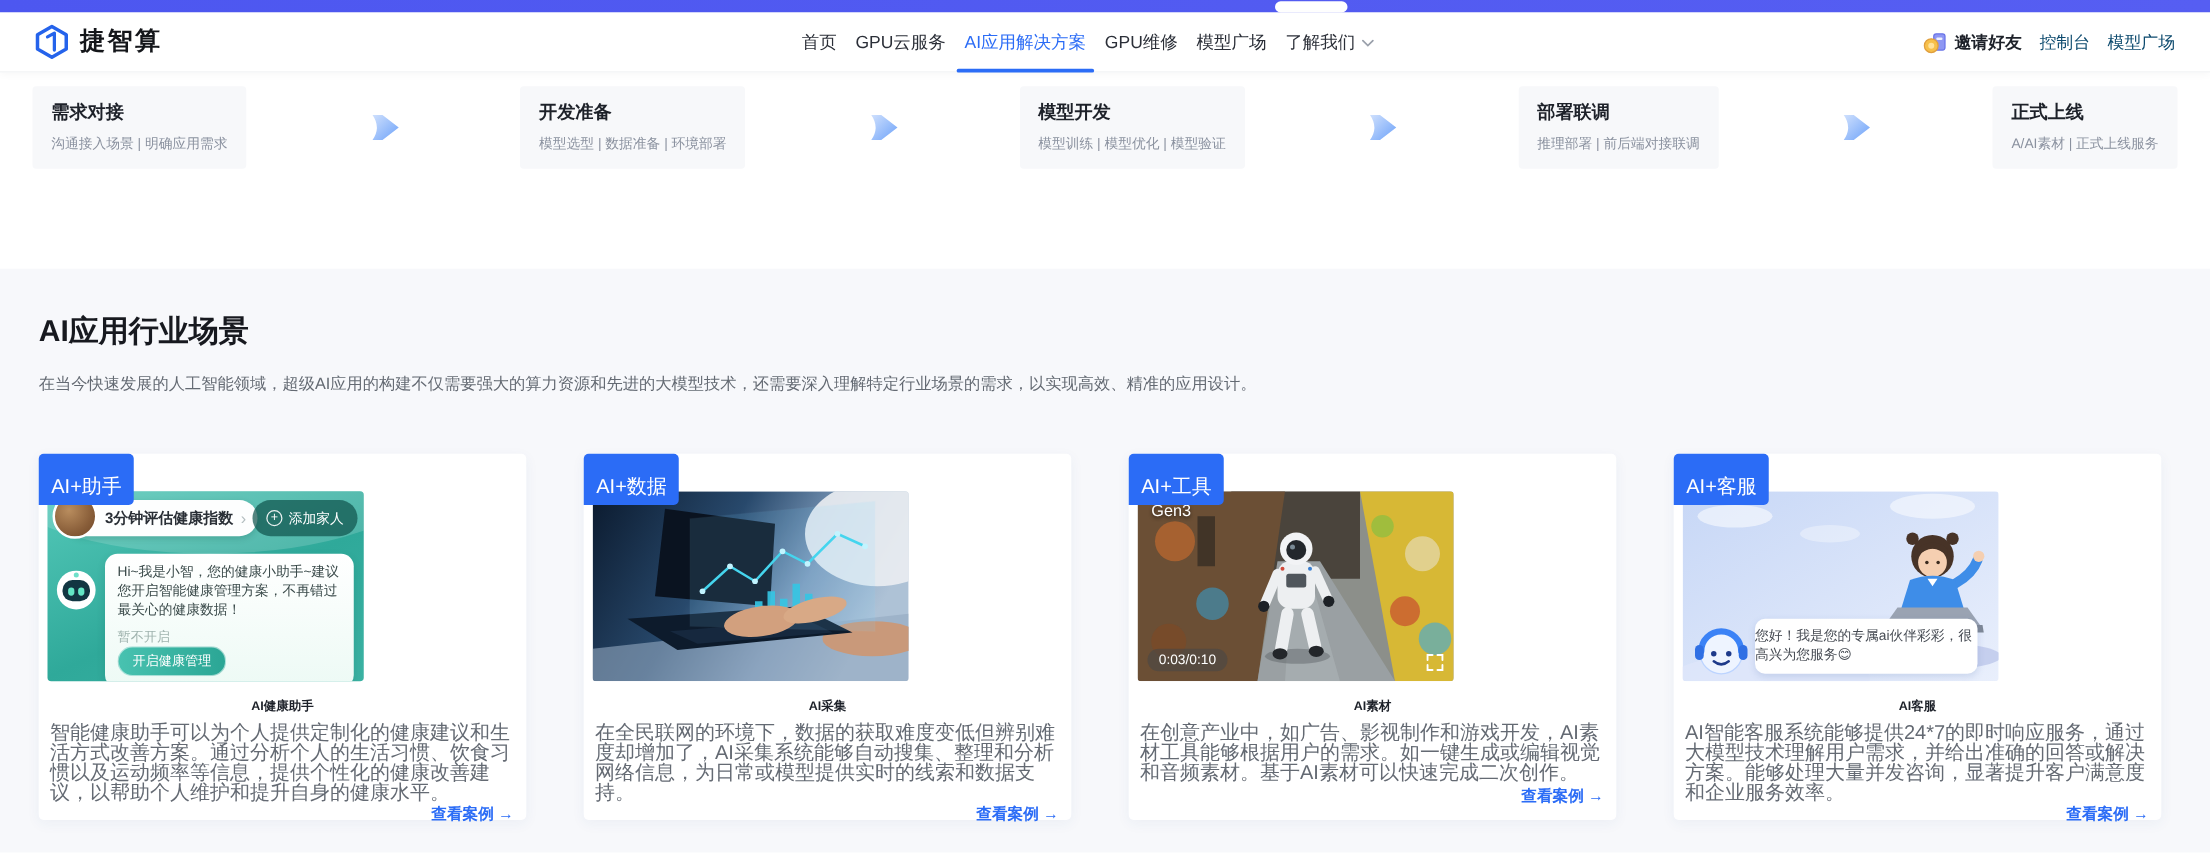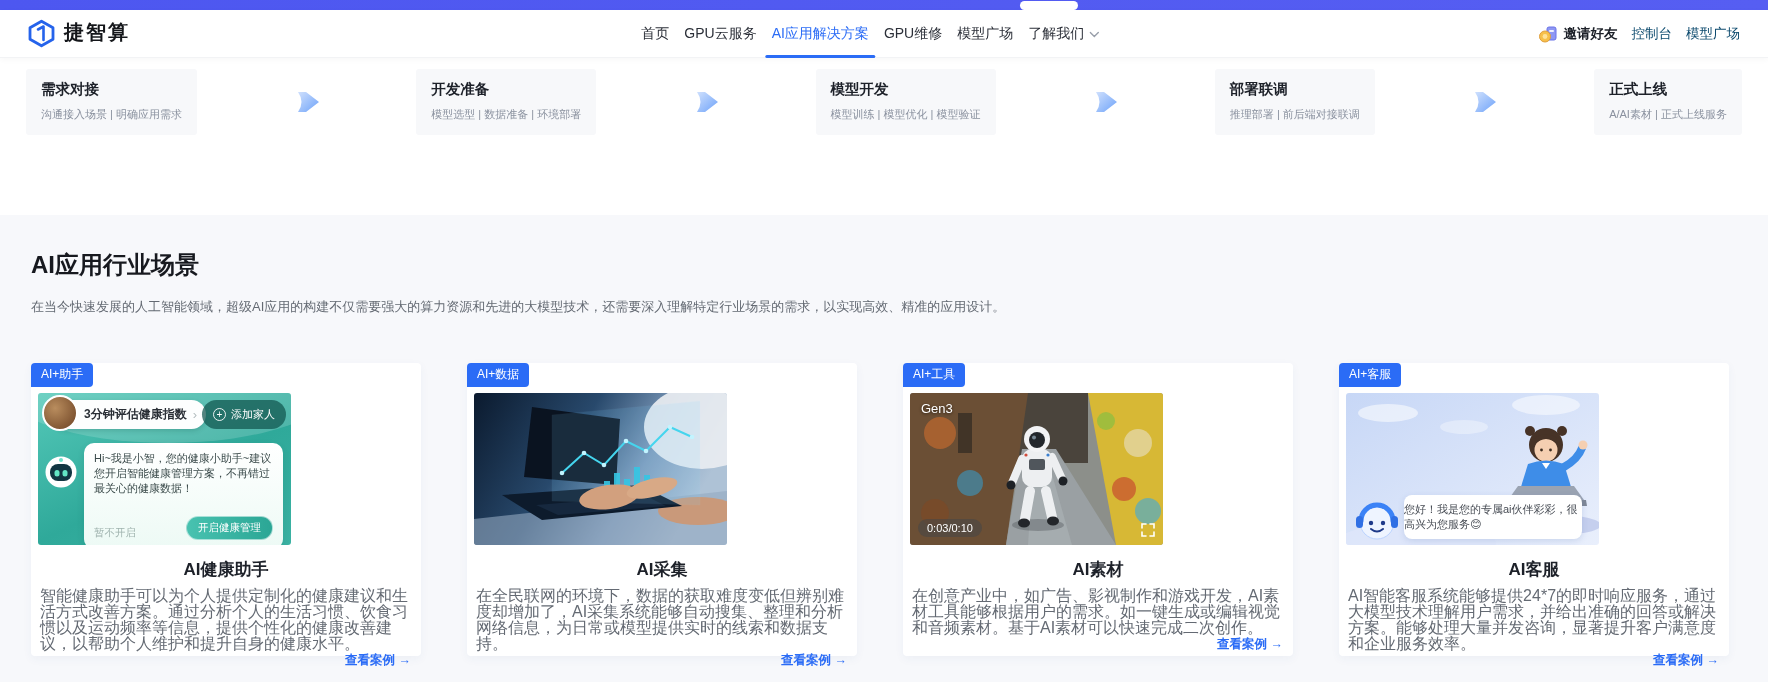--- a/index.html
+++ b/index.html
@@ -34,25 +34,25 @@
   .arrow { flex:0 0 auto; margin:0 6px; }
 
   
   .industry { background:#f7f8fb; height:467px; padding:34px 31px 0; }
   .sec-title { font-size:24px; font-weight:800; color:#17191f; margin-bottom:17px; }
   .sec-sub { font-size:13px; color:#646a73; margin-bottom:47px; }
 
   .cards { display:flex; gap:46px; }
   .card { width:390px; height:293px; background:#fff; border-radius:4px; position:relative;
     display:flex; flex-direction:column; box-shadow:0 3px 10px rgba(42,76,140,.05); }
-  .badge { position:absolute; top:0; left:0; background:#2b6cf6; color:#fff; font-size:12px;
-    padding:3px 10px 4px; border-radius:4px 4px 4px 0; z-index:3; }
+  .badge { position:absolute; top:0; left:0; background:#2b6cf6; color:#fff; font-size:16px;
+    padding:16px 10px 4px; border-radius:4px 4px 4px 0; z-index:3; }
   .card-img { width:253px; height:152px; margin:30px 0 0 7px; border-radius:3px; position:relative; overflow:hidden; flex:0 0 auto; }
   .card-img svg.bgsvg { position:absolute; inset:0; width:100%; height:100%; }
-  .card-title { margin-top:13px; text-align:center; font-size:17px; font-weight:700; color:#1d2129; }
+  .card-title { margin-top:13px; text-align:center; font-size:10px; font-weight:700; color:#1d2129; }
   .card-desc { margin:7px 9px 0; font-size:16px; line-height:16px; color:#646a73; }
   .card-link { margin:auto 10px 10px auto; font-size:12.5px; font-weight:600; color:#2b6cf6; cursor:pointer; }
 
   
   .health { background:linear-gradient(155deg,#54c8b8 0%,#2fa99a 55%,#3bb2a3 100%); }
   .health::before { content:""; position:absolute; left:-40px; top:-70px; width:340px; height:120px;
     background:rgba(255,255,255,.16); border-radius:50%; }
   .h-banner { position:absolute; left:14px; top:7px; height:29px; background:#fdfefe; border-radius:15px;
     display:flex; align-items:center; padding:0 9px 0 32px; font-size:12px; font-weight:700; color:#2a2f36;
     box-shadow:0 2px 5px rgba(0,60,50,.18); white-space:nowrap; z-index:1;}
@@ -60,21 +60,21 @@
     background:radial-gradient(circle at 35% 35%, #b98d5e, #8a5f3a 60%, #6e4526); border:2px solid #fff; z-index:2; }
   .h-banner-arrow { color:#b4bec0; font-weight:400; margin-left:6px; font-size:13px; }
   .h-add { position:absolute; right:5px; top:7px; height:29px; border-radius:15px; background:rgba(17,84,78,.72);
     color:#fff; display:flex; align-items:center; gap:5px; padding:0 11px; font-size:11px; white-space:nowrap; z-index:1;}
   .h-add-plus { display:inline-flex; width:13px; height:13px; border:1px solid rgba(255,255,255,.9);
     border-radius:50%; align-items:center; justify-content:center; font-size:10px; line-height:1; }
   .h-robot { position:absolute; left:6px; top:61px; width:34px; height:34px; }
   .h-bubble { position:absolute; left:46px; top:50px; right:8px; background:linear-gradient(180deg,#ffffff,#edfaf5);
     border-radius:10px; padding:8px 10px 9px; box-shadow:0 3px 7px rgba(0,70,60,.13); }
   .h-bubble-text { font-size:11px; line-height:15px; color:#3a4a4a; }
-  .h-bubble-row { display:flex; justify-content:space-between; align-items:flex-end; margin-top:20px; }
+  .h-bubble-row { display:flex; justify-content:space-between; align-items:flex-start; margin-top:7px;flex-direction:column; }
   .h-skip { font-size:10.5px; color:#9fb3ae; }
   .h-cta { font-size:10.5px; color:#fff; background:linear-gradient(90deg,#48c2b0,#2ba695);
     padding:4px 11px; border-radius:12px; border:1px solid rgba(255,255,255,.55); }
 
   
   .v-model { position:absolute; left:11px; top:8px; color:#fff; font-size:13px; text-shadow:0 1px 3px rgba(0,0,0,.6); }
   .v-time { position:absolute; left:8px; bottom:8px; background:rgba(70,70,70,.58); color:#fff;
     font-size:11px; padding:3px 9px; border-radius:12px; }
   .v-full { position:absolute; right:8px; bottom:8px; width:14px; height:14px; }
 

